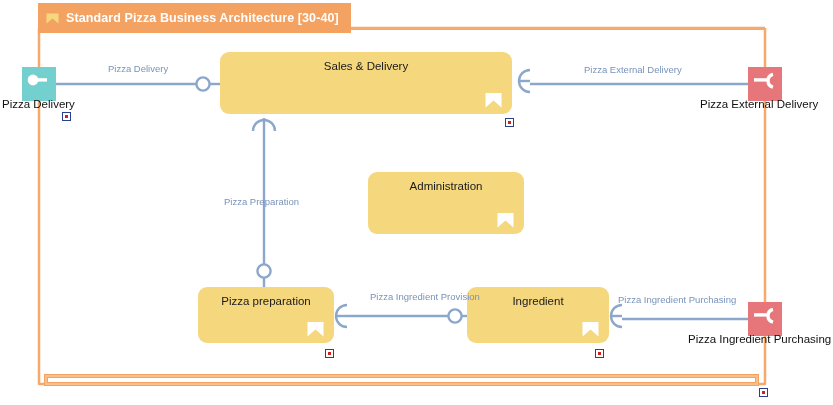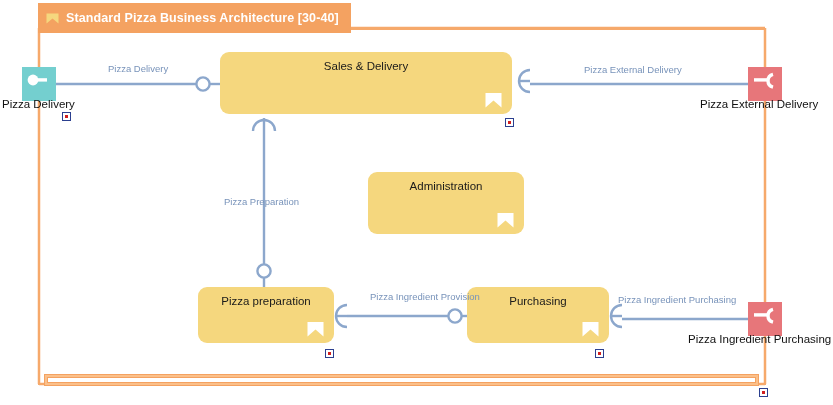--- a/index.html
+++ b/index.html
@@ -231,21 +231,21 @@
   </div>
 
   <div class="block" style="left:198px; top:287px; width:136px; height:56px;">
     <div class="block-title">Pizza preparation</div>
     <svg class="block-badge" viewBox="0 0 17 15">
       <path d="M0.5 0 H16.5 V14.5 L8.5 7.5 L0.5 14.5 Z" fill="#ffffff"></path>
     </svg>
   </div>
 
   <div class="block" style="left:467px; top:287px; width:142px; height:56px;">
-    <div class="block-title">Purchasing</div>
+    <div class="block-title">Ingredient</div>
     <svg class="block-badge" viewBox="0 0 17 15">
       <path d="M0.5 0 H16.5 V14.5 L8.5 7.5 L0.5 14.5 Z" fill="#ffffff"></path>
     </svg>
   </div>
 
   <div class="port provided" style="left:22px; top:67px;">
     <svg viewBox="0 0 34 34" width="34" height="34">
       <circle cx="11" cy="13" r="5.4" fill="#ffffff"></circle>
       <rect x="11" y="11.2" width="14" height="3.4" fill="#ffffff"></rect>
     </svg>

